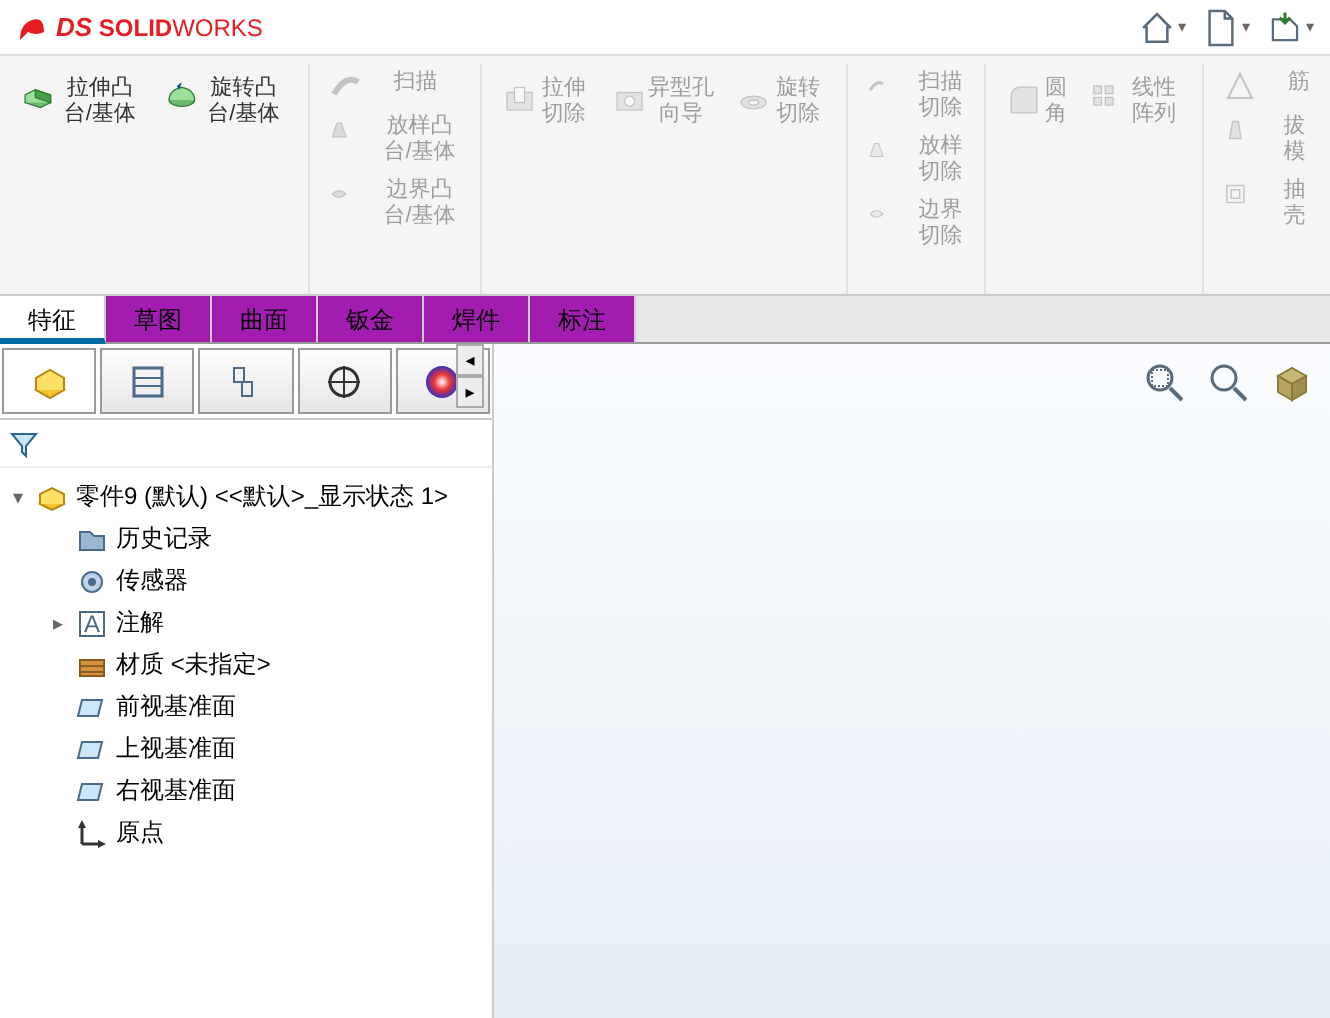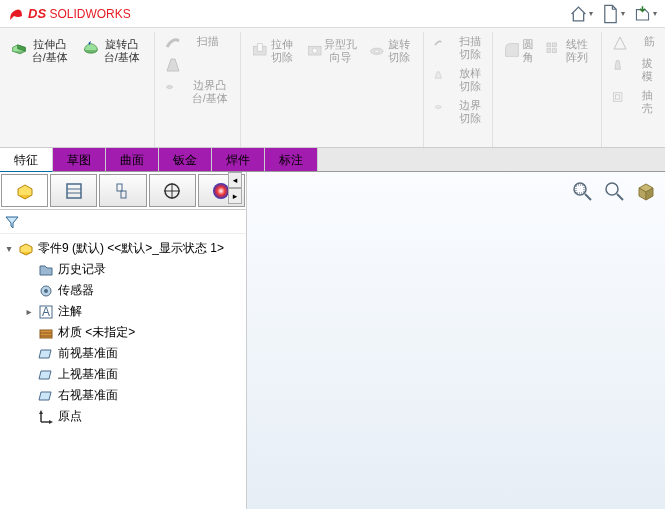--- a/index.html
+++ b/index.html
@@ -1,41 +1,41 @@
 <!DOCTYPE html>
 <html><head>
 <meta charset="utf-8">
 <style>
 *{box-sizing:border-box;margin:0;padding:0;font-family:"Microsoft YaHei",sans-serif;font-size:12px;user-select:none}
 body{width:665px;height:509px;background:#fff;overflow:hidden;position:relative}
 .menubar{height:28px;display:flex;align-items:center;padding:0 8px;border-bottom:1px solid #ddd}
 .logo{display:flex;align-items:center;gap:4px;margin-right:20px}
 .logo-ds{font-style:italic;font-weight:bold;color:#e61b23;font-size:13px}
-.logo-solid{color:#e61b23;font-weight:normal;font-size:12px}
+.logo-solid{color:#e61b23;font-weight:bold;font-size:12px}
 .logo-works{color:#e61b23;font-size:12px}
 .menu-items{display:flex;gap:16px}
 .menu-item{color:#333;cursor:pointer}
 .menu-right{margin-left:auto;display:flex;gap:8px;align-items:center}
 .menu-icon{width:24px;height:24px;display:flex;align-items:center;justify-content:center;cursor:pointer}
 .dd{font-size:8px;color:#666;margin-left:1px}
 .ribbon{height:120px;background:#f5f5f5;border-bottom:1px solid #ccc;display:flex;padding:4px 0 0 0}
 .rgroup{display:flex;flex-direction:column;align-items:center;padding:0 6px;border-right:1px solid #e0e0e0}
 .rgroup:last-child{border-right:none}
 .rbig{display:flex;flex-direction:row;align-items:center;padding:4px;cursor:pointer;min-width:40px}
 .rbig.disabled{opacity:0.45;cursor:default}
 .rbig .ico{width:28px;height:28px;margin-bottom:2px}
 .rlabel{font-size:11px;text-align:center;line-height:13px;color:#333}
 .rsmall{display:flex;align-items:flex-start;gap:16px;padding:3px 4px;cursor:pointer;width:100%}
 .rsmall.disabled{opacity:0.45;cursor:default}
 .rsmall .ico{width:16px;height:16px}
 .rcol{display:flex;flex-direction:column;gap:0}
 .rrow{display:flex;gap:2px}
 .tabs{height:24px;background:#e8e8e8;display:flex;border-bottom:1px solid #999}
 .tab{padding:4px 14px;cursor:pointer;border-right:1px solid #ccc;background:#a21caf}
-.tab.active{background:#fff;border-bottom:1px solid #0369a1;margin-bottom:-1px}
+.tab.active{background:#fff;border-bottom:3px solid #0369a1;margin-bottom:-1px}
 .content{display:flex;height:337px}
 .sidebar{width:247px;background:#fff;border-right:1px solid #ccc;display:flex;flex-direction:column}
 .sb-tabs{height:38px;display:flex;border-bottom:1px solid #ccc}
 .sb-tab{flex:1;border:1px solid #999;background:linear-gradient(#fdfdfd,#e6e6e6);display:flex;align-items:center;justify-content:center;cursor:pointer;margin:2px 1px}
 .sb-tab.active{background:#fff}
 .sb-filter{height:24px;border-bottom:1px solid #eee;display:flex;align-items:center;padding:0 4px}
 .tree{flex:1;overflow:auto;padding:4px 0}
 .tree-item{display:flex;align-items:center;padding:2px 4px;gap:4px;cursor:pointer}
 .tree-ico{width:16px;height:16px;flex-shrink:0}
 .tree-indent{width:16px;display:inline-block}
@@ -105,20 +105,21 @@
       <div class="rsmall disabled">
           <svg class="ico" viewBox="0 0 16 16">
             <path d="M2 12 Q8 2 14 6" fill="none" stroke="#888" stroke-width="3"></path>
           </svg>
           <span class="rlabel">扫描</span>
         </div>
       <div class="rsmall disabled">
           <svg class="ico" viewBox="0 0 16 16">
             <path d="M2 14 L6 2 L10 2 L14 14 Z" fill="#bbb" stroke="#888"></path>
           </svg>
+          <span class="rlabel">放样凸台/基体</span>
         </div>
       <div class="rsmall disabled">
           <svg class="ico" viewBox="0 0 16 16">
             <path d="M2 8 Q8 2 14 8 Q8 14 2 8" fill="#bbb" stroke="#888"></path>
           </svg>
           <span class="rlabel">边界凸台/基体</span>
         </div>
     </div>
   </div>
   <div class="rgroup">

